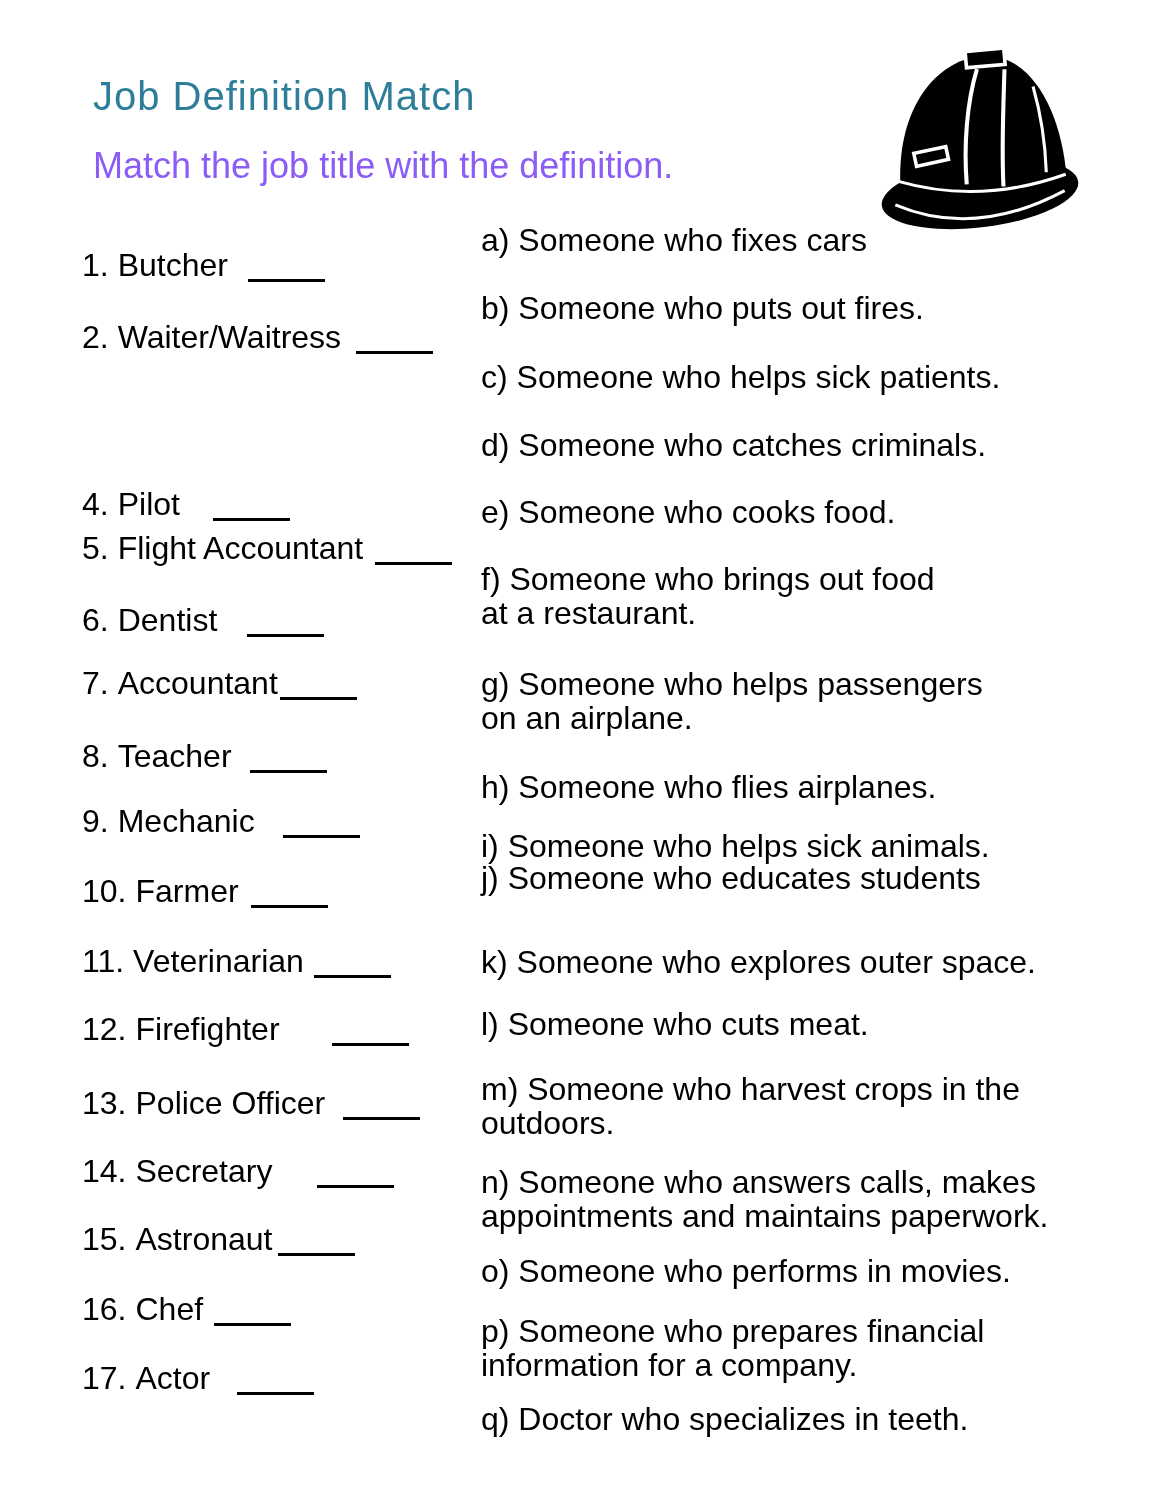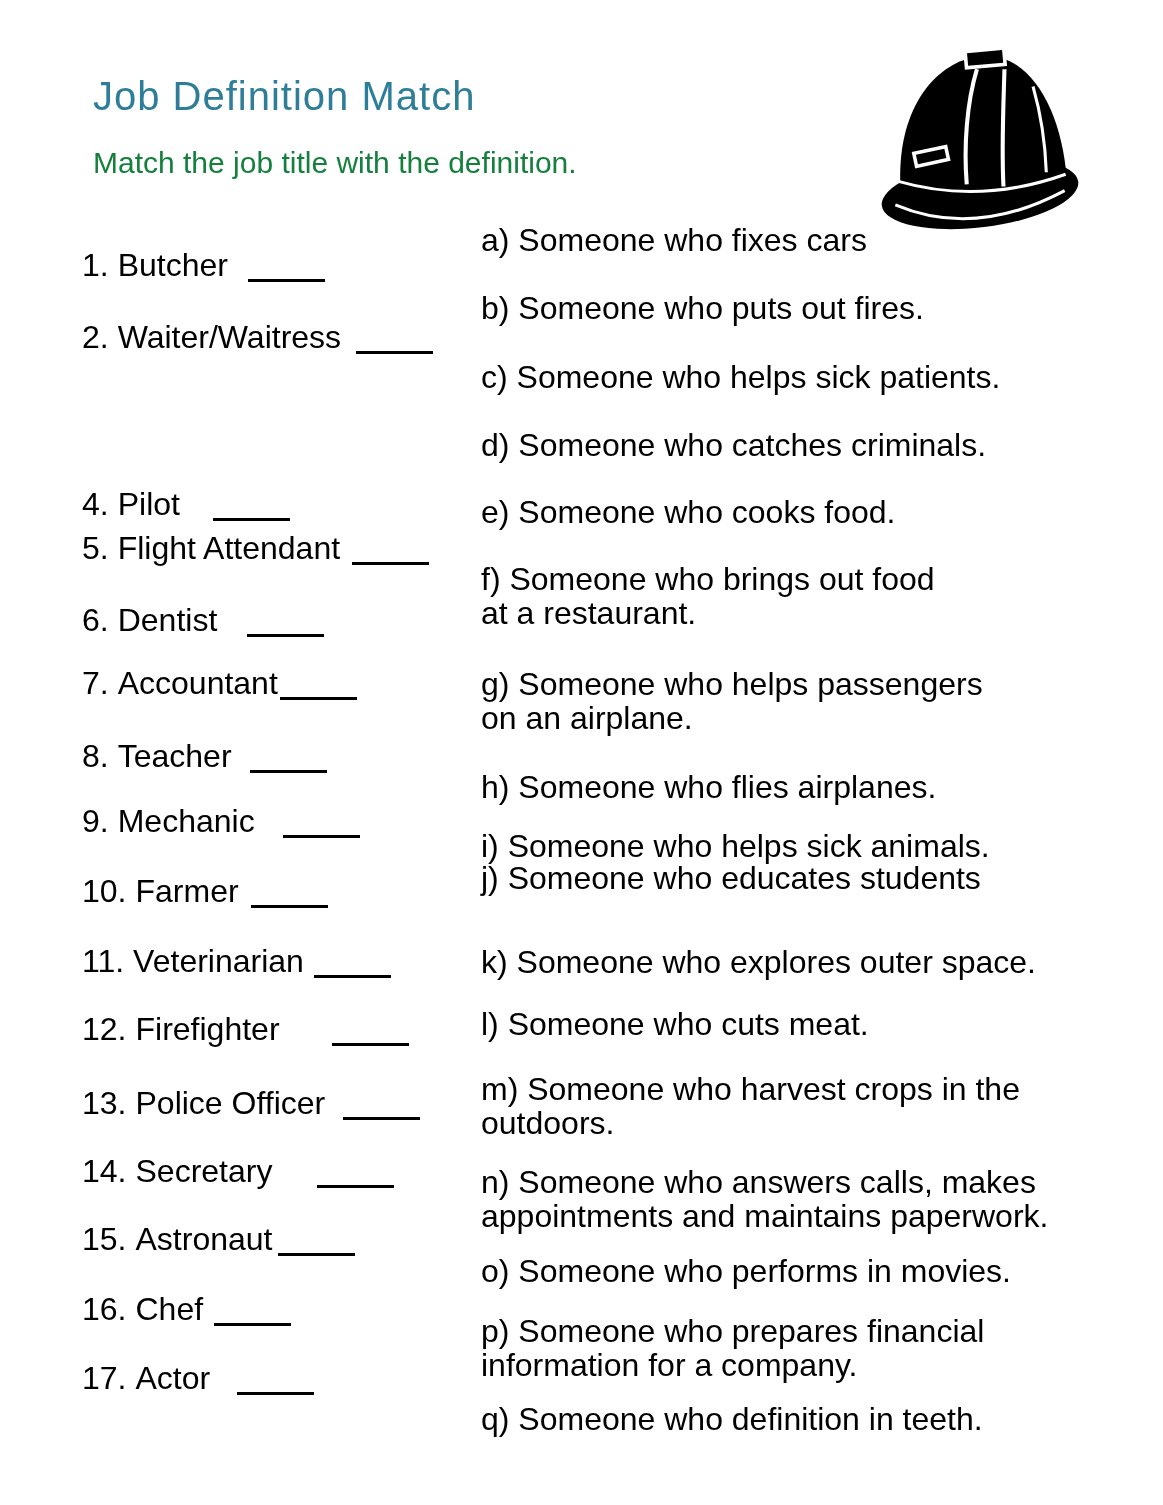--- a/index.html
+++ b/index.html
@@ -19,23 +19,23 @@
     top: 74px;
     font-size: 40px;
     line-height: 1.1;
     color: #2E7E99;
     letter-spacing: 1px;
   }
   .instructions {
     position: absolute;
     left: 93px;
     top: 146px;
-    font-size: 30px;
+    font-size: 36px;
     line-height: 1.1;
-    color: #15803d;
+    color: #8b5cf6;
   }
   .hat {
     position: absolute;
     left: 878px;
     top: 40px;
     width: 204px;
     height: 192px;
   }
   .job {
     position: absolute;
@@ -79,21 +79,21 @@
       <path d="M 124,27 C 123,62 121,104 123,142" stroke="#fff" stroke-width="4" fill="none"></path>
       <path d="M 152,44 C 160,72 164,100 165,128" stroke="#fff" stroke-width="3" fill="none"></path>
       <rect x="86" y="8" width="38" height="16" fill="#000" stroke="#fff" stroke-width="3.5" transform="rotate(-5 105 16)"></rect>
       <rect x="36" y="106" width="32" height="13" fill="#000" stroke="#fff" stroke-width="3.5" transform="rotate(-12 52 112)"></rect>
     </svg>
   </div>
 
   <div class="job" style="top:249px"><span>1.</span><span class="job-title">Butcher</span><span class="blank" style="margin-left:20px"></span></div>
   <div class="job" style="top:321px"><span>2.</span><span class="job-title">Waiter/Waitress</span><span class="blank" style="margin-left:15px"></span></div>
   <div class="job" style="top:488px"><span>4.</span><span class="job-title">Pilot</span><span class="blank" style="margin-left:33px"></span></div>
-  <div class="job" style="top:532px"><span>5.</span><span class="job-title">Flight Attendant</span><span class="blank" style="margin-left:12px"></span></div>
+  <div class="job" style="top:532px"><span>5.</span><span class="job-title">Flight Accountant</span><span class="blank" style="margin-left:12px"></span></div>
   <div class="job" style="top:604px"><span>6.</span><span class="job-title">Dentist</span><span class="blank" style="margin-left:30px"></span></div>
   <div class="job" style="top:667px"><span>7.</span><span class="job-title">Accountant</span><span class="blank" style="margin-left:2px"></span></div>
   <div class="job" style="top:740px"><span>8.</span><span class="job-title">Teacher</span><span class="blank" style="margin-left:18px"></span></div>
   <div class="job" style="top:805px"><span>9.</span><span class="job-title">Mechanic</span><span class="blank" style="margin-left:28px"></span></div>
   <div class="job" style="top:875px"><span>10.</span><span class="job-title">Farmer</span><span class="blank" style="margin-left:12px"></span></div>
   <div class="job" style="top:945px"><span>11.</span><span class="job-title">Veterinarian</span><span class="blank" style="margin-left:10px"></span></div>
   <div class="job" style="top:1013px"><span>12.</span><span class="job-title">Firefighter</span><span class="blank" style="margin-left:52px"></span></div>
   <div class="job" style="top:1087px"><span>13.</span><span class="job-title">Police Officer</span><span class="blank" style="margin-left:18px"></span></div>
   <div class="job" style="top:1155px"><span>14.</span><span class="job-title">Secretary</span><span class="blank" style="margin-left:45px"></span></div>
   <div class="job" style="top:1223px"><span>15.</span><span class="job-title">Astronaut</span><span class="blank" style="margin-left:6px"></span></div>
@@ -114,15 +114,15 @@
   <div class="def" style="top:862px"><span>j)</span> <span class="def-text">Someone who educates students</span></div>
   <div class="def" style="top:946px"><span>k)</span> <span class="def-text">Someone who explores outer space.</span></div>
   <div class="def" style="top:1008px"><span>l)</span> <span class="def-text">Someone who cuts meat.</span></div>
   <div class="def" style="top:1073px"><span>m)</span> <span class="def-text">Someone who harvest crops in the
 outdoors.</span></div>
   <div class="def" style="top:1166px"><span>n)</span> <span class="def-text">Someone who answers calls, makes
 appointments and maintains paperwork.</span></div>
   <div class="def" style="top:1315px"><span>p)</span> <span class="def-text">Someone who prepares financial
 information for a company.</span></div>
   <div class="def" style="top:1255px"><span>o)</span> <span class="def-text">Someone who performs in movies.</span></div>
-  <div class="def" style="top:1403px"><span>q)</span> <span class="def-text">Someone who definition in teeth.</span></div>
+  <div class="def" style="top:1403px"><span>q)</span> <span class="def-text">Doctor who specializes in teeth.</span></div>
 
 </div>
 
 </body></html>

